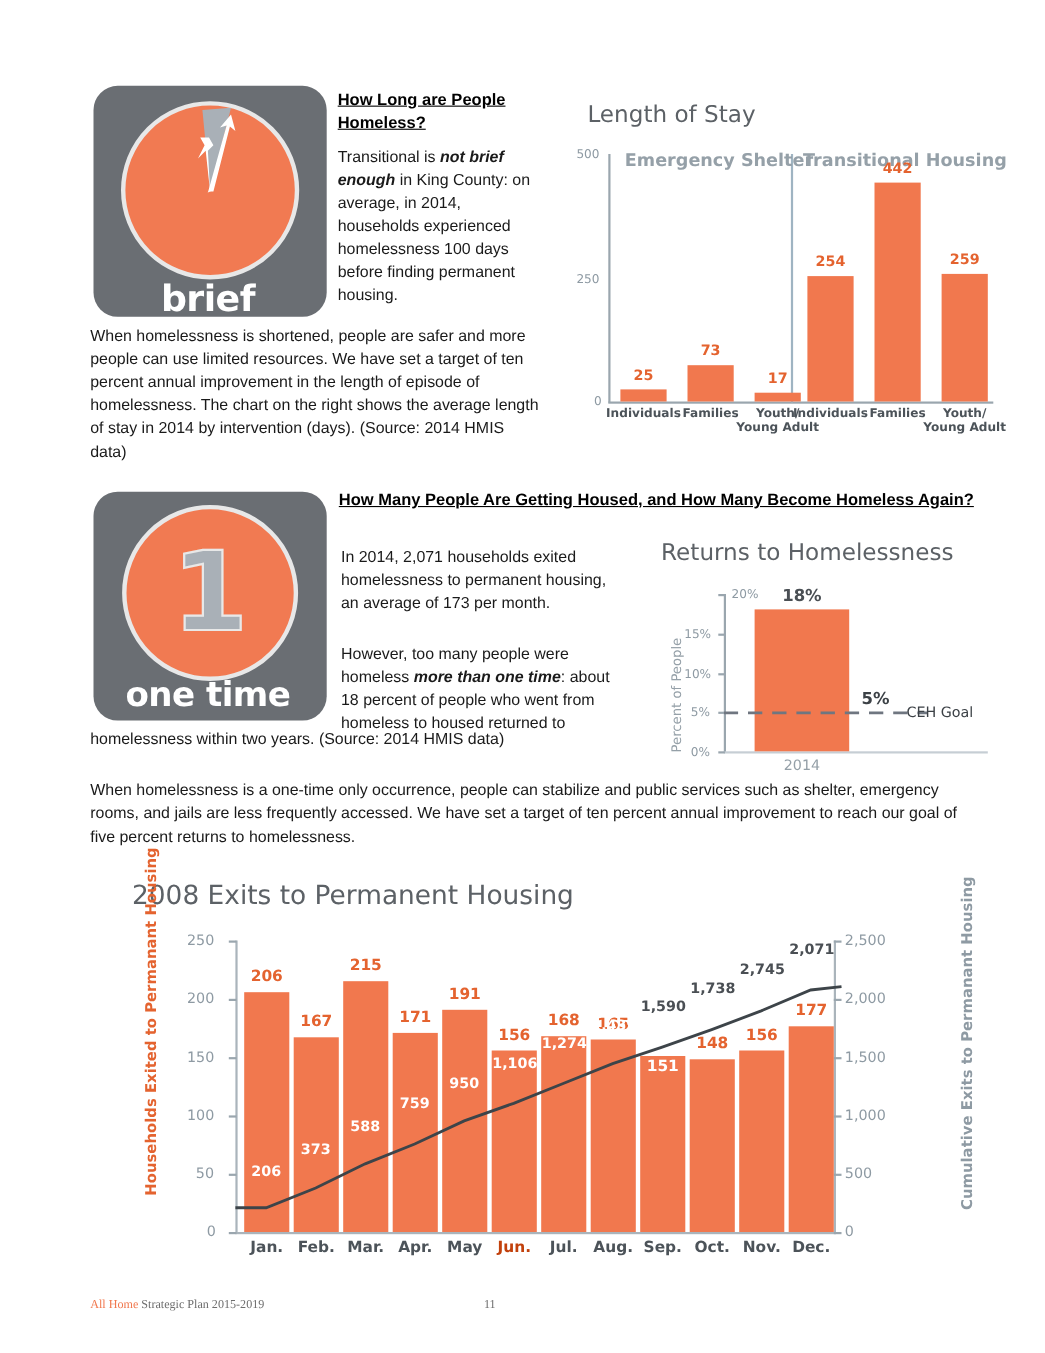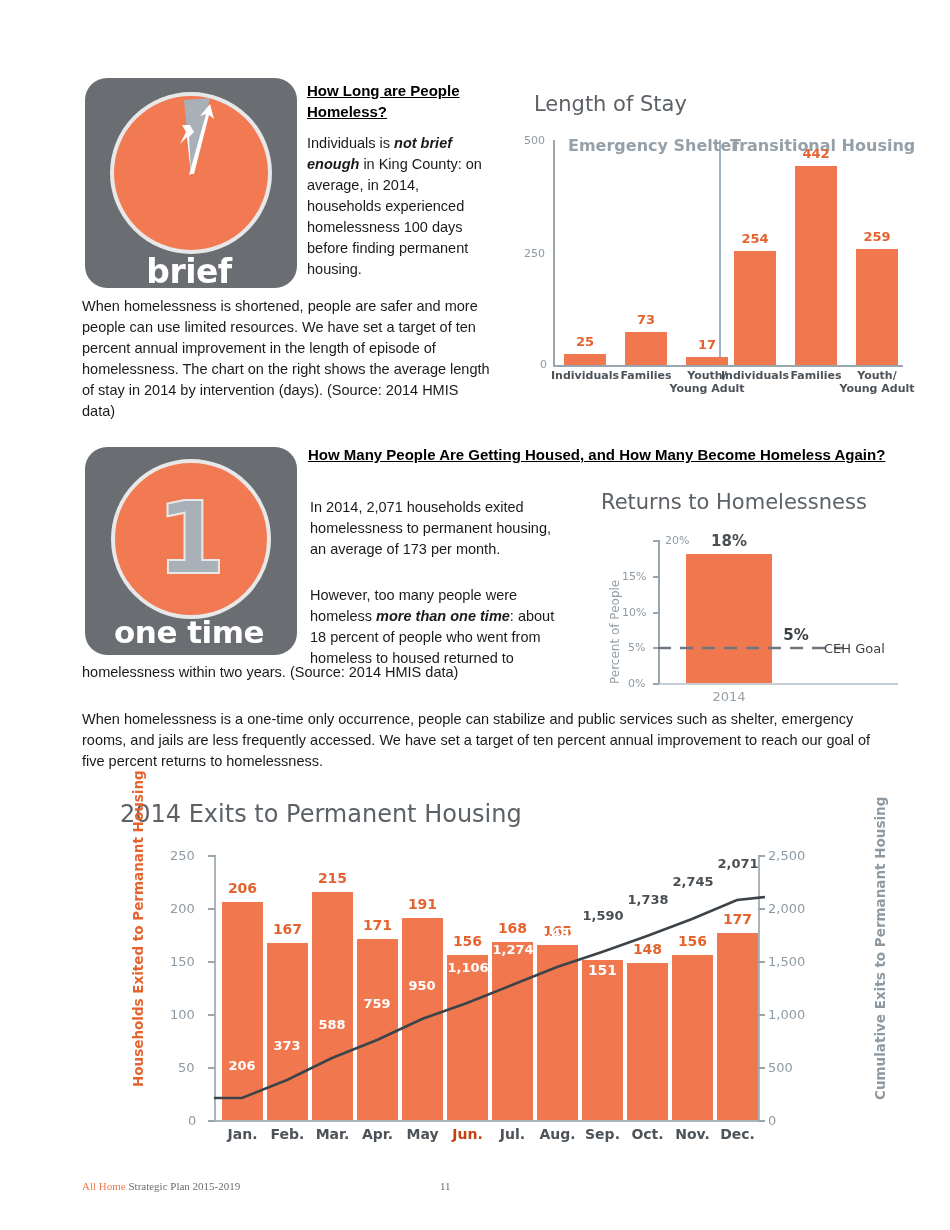--- a/index.html
+++ b/index.html
@@ -137,21 +137,21 @@
       <path d="M81 81 L74 8 L100 6 Z" fill="#a9b0b7"></path>
       <path d="M81 82 L77 45 L70 52 L76 40 L72 33 L80 33 L84 40 L79 45 Z" fill="#ffffff"></path>
       <path d="M81 82 L79 83 L96 22 L90 24 L100 12 L104 27 L99 23 L84 82 Z" fill="#ffffff"></path>
       <polygon points="81,82 78,83 83,81" fill="#ffffff"></polygon>
     </svg>
     <div class="tile-caption" style="top:174px; font-size:33px;">brief</div>
   </div>
 
   <div class="heading" style="left:307px; top:80px; width:185px;">How Long are People Homeless?</div>
 
-  <div class="para" style="left:307px; top:133px; width:190px;"><span>Individuals is </span><b>not brief enough</b><span> in King County: on average, in 2014, households experienced homelessness 100 days before finding permanent housing.</span></div>
+  <div class="para" style="left:307px; top:133px; width:190px;"><span>Transitional is </span><b>not brief enough</b><span> in King County: on average, in 2014, households experienced homelessness 100 days before finding permanent housing.</span></div>
 
   <div class="para" style="left:82px; top:296px; width:412px;">When homelessness is shortened, people are safer and more people can use limited resources. We have set a target of ten percent annual improvement in the length of episode of homelessness. The chart on the right shows the average length of stay in 2014 by intervention (days). (Source: 2014 HMIS data)</div>
 
   <div class="chart" style="left:512px; top:92px; width:400px; height:310px;">
 
     <div class="chart-title" style="left:22px; top:0px; font-size:21px;">Length of Stay</div>
 
     <div class="axis-line" style="left:41px; top:48px; width:2px; height:226px;"></div>
     <div class="axis-line" style="left:41px; top:273px; width:350px; height:1.5px;"></div>
 
@@ -240,21 +240,21 @@
       <line x1="0" y1="6" x2="185" y2="6" stroke="#6f7680" stroke-width="2.5" stroke-dasharray="13,9"></line>
     </svg>
     <div class="bar-value" style="left:186px; width:40px; top:136px; font-size:15px; color:#3c4146;">5%</div>
     <div class="tick-label" style="left:234px; top:151px; font-size:13px; color:#3c4146;">CEH Goal</div>
 
     <div class="cat-label" style="left:96px; width:86px; top:200px; font-weight:normal; font-size:13px; color:#95a0a8;">2014</div>
   </div>
 
   <div class="chart" style="left:110px; top:800px; width:790px; height:350px;">
 
-    <div class="chart-title" style="left:10px; top:0px; font-size:24px;">2014 Exits to Permanent Housing</div>
+    <div class="chart-title" style="left:10px; top:0px; font-size:24px;">2008 Exits to Permanent Housing</div>
 
     <div class="rot" style="left:20px; top:287px; font-size:13.5px; color:#e4632f; line-height:17px; text-align:center; width:0;">
       <span style="display:block; width:210px;">Households Exited to Permanant Housing</span>
     </div>
 
     <div class="rot" style="left:762px; top:300px; font-size:13.5px; color:#8e9aa3; line-height:17px; text-align:center; width:0;">
       <span style="display:block; width:220px;">Cumulative Exits to Permanant Housing</span>
     </div>
 
     <div class="axis-line" style="left:104px; top:55px; width:1.5px; height:266px; background:#aab4bb;"></div>

